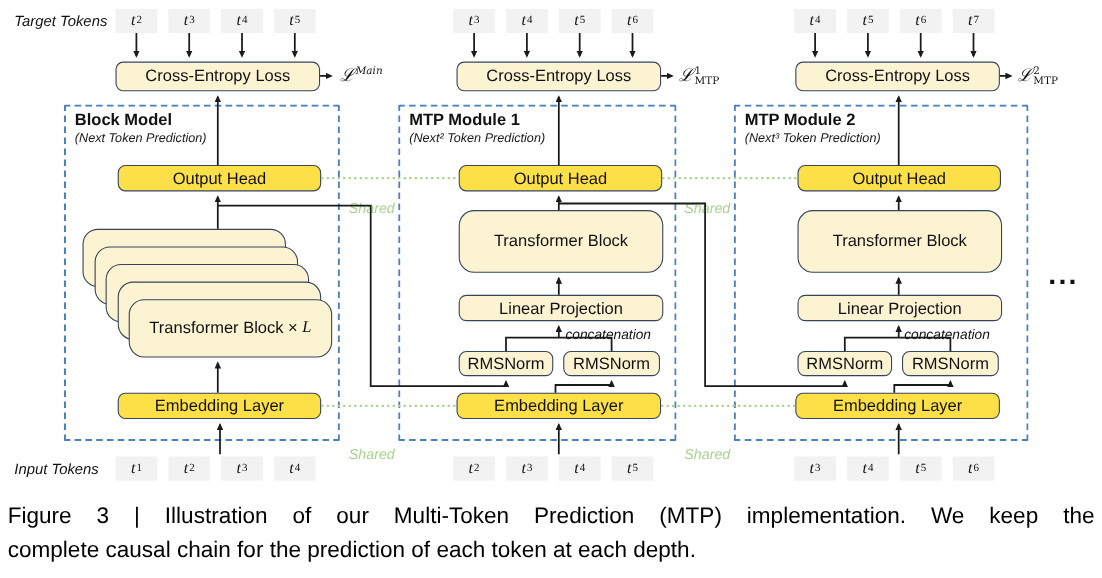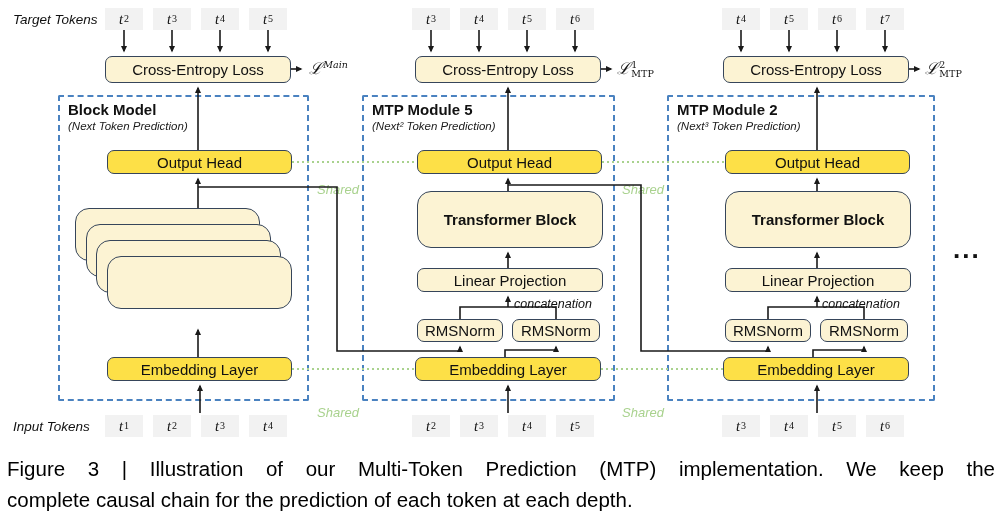--- a/index.html
+++ b/index.html
@@ -3,21 +3,21 @@
 <meta charset="utf-8">
 <style>
   html,body{margin:0;padding:0;background:#fff;}
   #canvas{position:relative;width:1002px;height:525px;background:#fff;overflow:hidden;
           font-family:"Liberation Sans","DejaVu Sans",sans-serif;color:#111;}
   
   .box{position:absolute;display:flex;align-items:center;justify-content:center;
        border:1.5px solid #36455a;background:#fcf3d3;border-radius:7px;
        font-size:15px;color:#111;box-sizing:border-box;text-align:center;}
   .green{background:#fde047;}
-  .r14{border-radius:14px;font-weight:bold;}
+  .r14{border-radius:14px;}
   .module{position:absolute;top:95px;height:306px;border:2px dashed #4a82c0;
           border-radius:2px;box-sizing:border-box;}
   .mtitle{position:absolute;font-weight:bold;font-size:15px;white-space:nowrap;}
   .msub{position:absolute;font-style:italic;font-size:11.5px;white-space:nowrap;color:#1a1a1a;}
   .rowlab{position:absolute;font-style:italic;font-size:13.5px;white-space:nowrap;}
   .tok{position:absolute;width:38px;height:22px;background:#f2f2f2;
        display:flex;align-items:center;justify-content:center;
        font-family:"Liberation Serif","DejaVu Serif",serif;font-style:italic;font-size:14.5px;}
   .tok sub{font-size:10px;font-style:normal;line-height:0;margin-left:1px;}
   .loss{position:absolute;display:flex;align-items:flex-start;white-space:nowrap;
@@ -170,33 +170,36 @@
         <span class="lsub">MTP</span>
       </span>
   </div>
 
   <div class="module" style="left:58px;width:251px"></div>
   <div class="module" style="left:362px;width:253px"></div>
   <div class="module" style="left:667px;width:268px"></div>
 
   <div class="mtitle" style="left:68px;top:101px">Block Model</div>
   <div class="msub" style="left:68px;top:120px">(Next Token Prediction)</div>
-  <div class="mtitle" style="left:372px;top:101px">MTP Module 5</div>
+  <div class="mtitle" style="left:372px;top:101px">MTP Module 1</div>
   <div class="msub" style="left:372px;top:120px">(Next² Token Prediction)</div>
   <div class="mtitle" style="left:677px;top:101px">MTP Module 2</div>
   <div class="msub" style="left:677px;top:120px">(Next³ Token Prediction)</div>
 
   <div class="box green" style="left:107px;top:150px;width:185px;height:24px">Output Head</div>
   <div class="box green" style="left:417px;top:150px;width:185px;height:24px">Output Head</div>
   <div class="box green" style="left:725px;top:150px;width:185px;height:24px">Output Head</div>
 
   <div class="box r14" style="left:75px;top:208px;width:185px;height:53px"></div>
   <div class="box r14" style="left:86px;top:224px;width:185px;height:53px"></div>
   <div class="box r14" style="left:96px;top:240px;width:185px;height:53px"></div>
   <div class="box r14" style="left:107px;top:256px;width:185px;height:53px"></div>
+  <div class="box r14" style="left:117px;top:272px;width:185px;height:53px">
+    <span>Transformer Block ×</span>&nbsp;<i style="font-family:'Liberation Serif',serif">L</i>
+  </div>
 
   <div class="box r14" style="left:417px;top:191px;width:186px;height:57px">Transformer Block</div>
   <div class="box" style="left:417px;top:268px;width:186px;height:24px">Linear Projection</div>
   <div class="box" style="left:417px;top:319px;width:86px;height:23px">RMSNorm</div>
   <div class="box" style="left:512px;top:319px;width:88px;height:23px">RMSNorm</div>
   <div class="concat" style="left:514px;top:297px">concatenation</div>
 
   <div class="box r14" style="left:725px;top:191px;width:186px;height:57px">Transformer Block</div>
   <div class="box" style="left:725px;top:268px;width:186px;height:24px">Linear Projection</div>
   <div class="box" style="left:725px;top:319px;width:86px;height:23px">RMSNorm</div>

